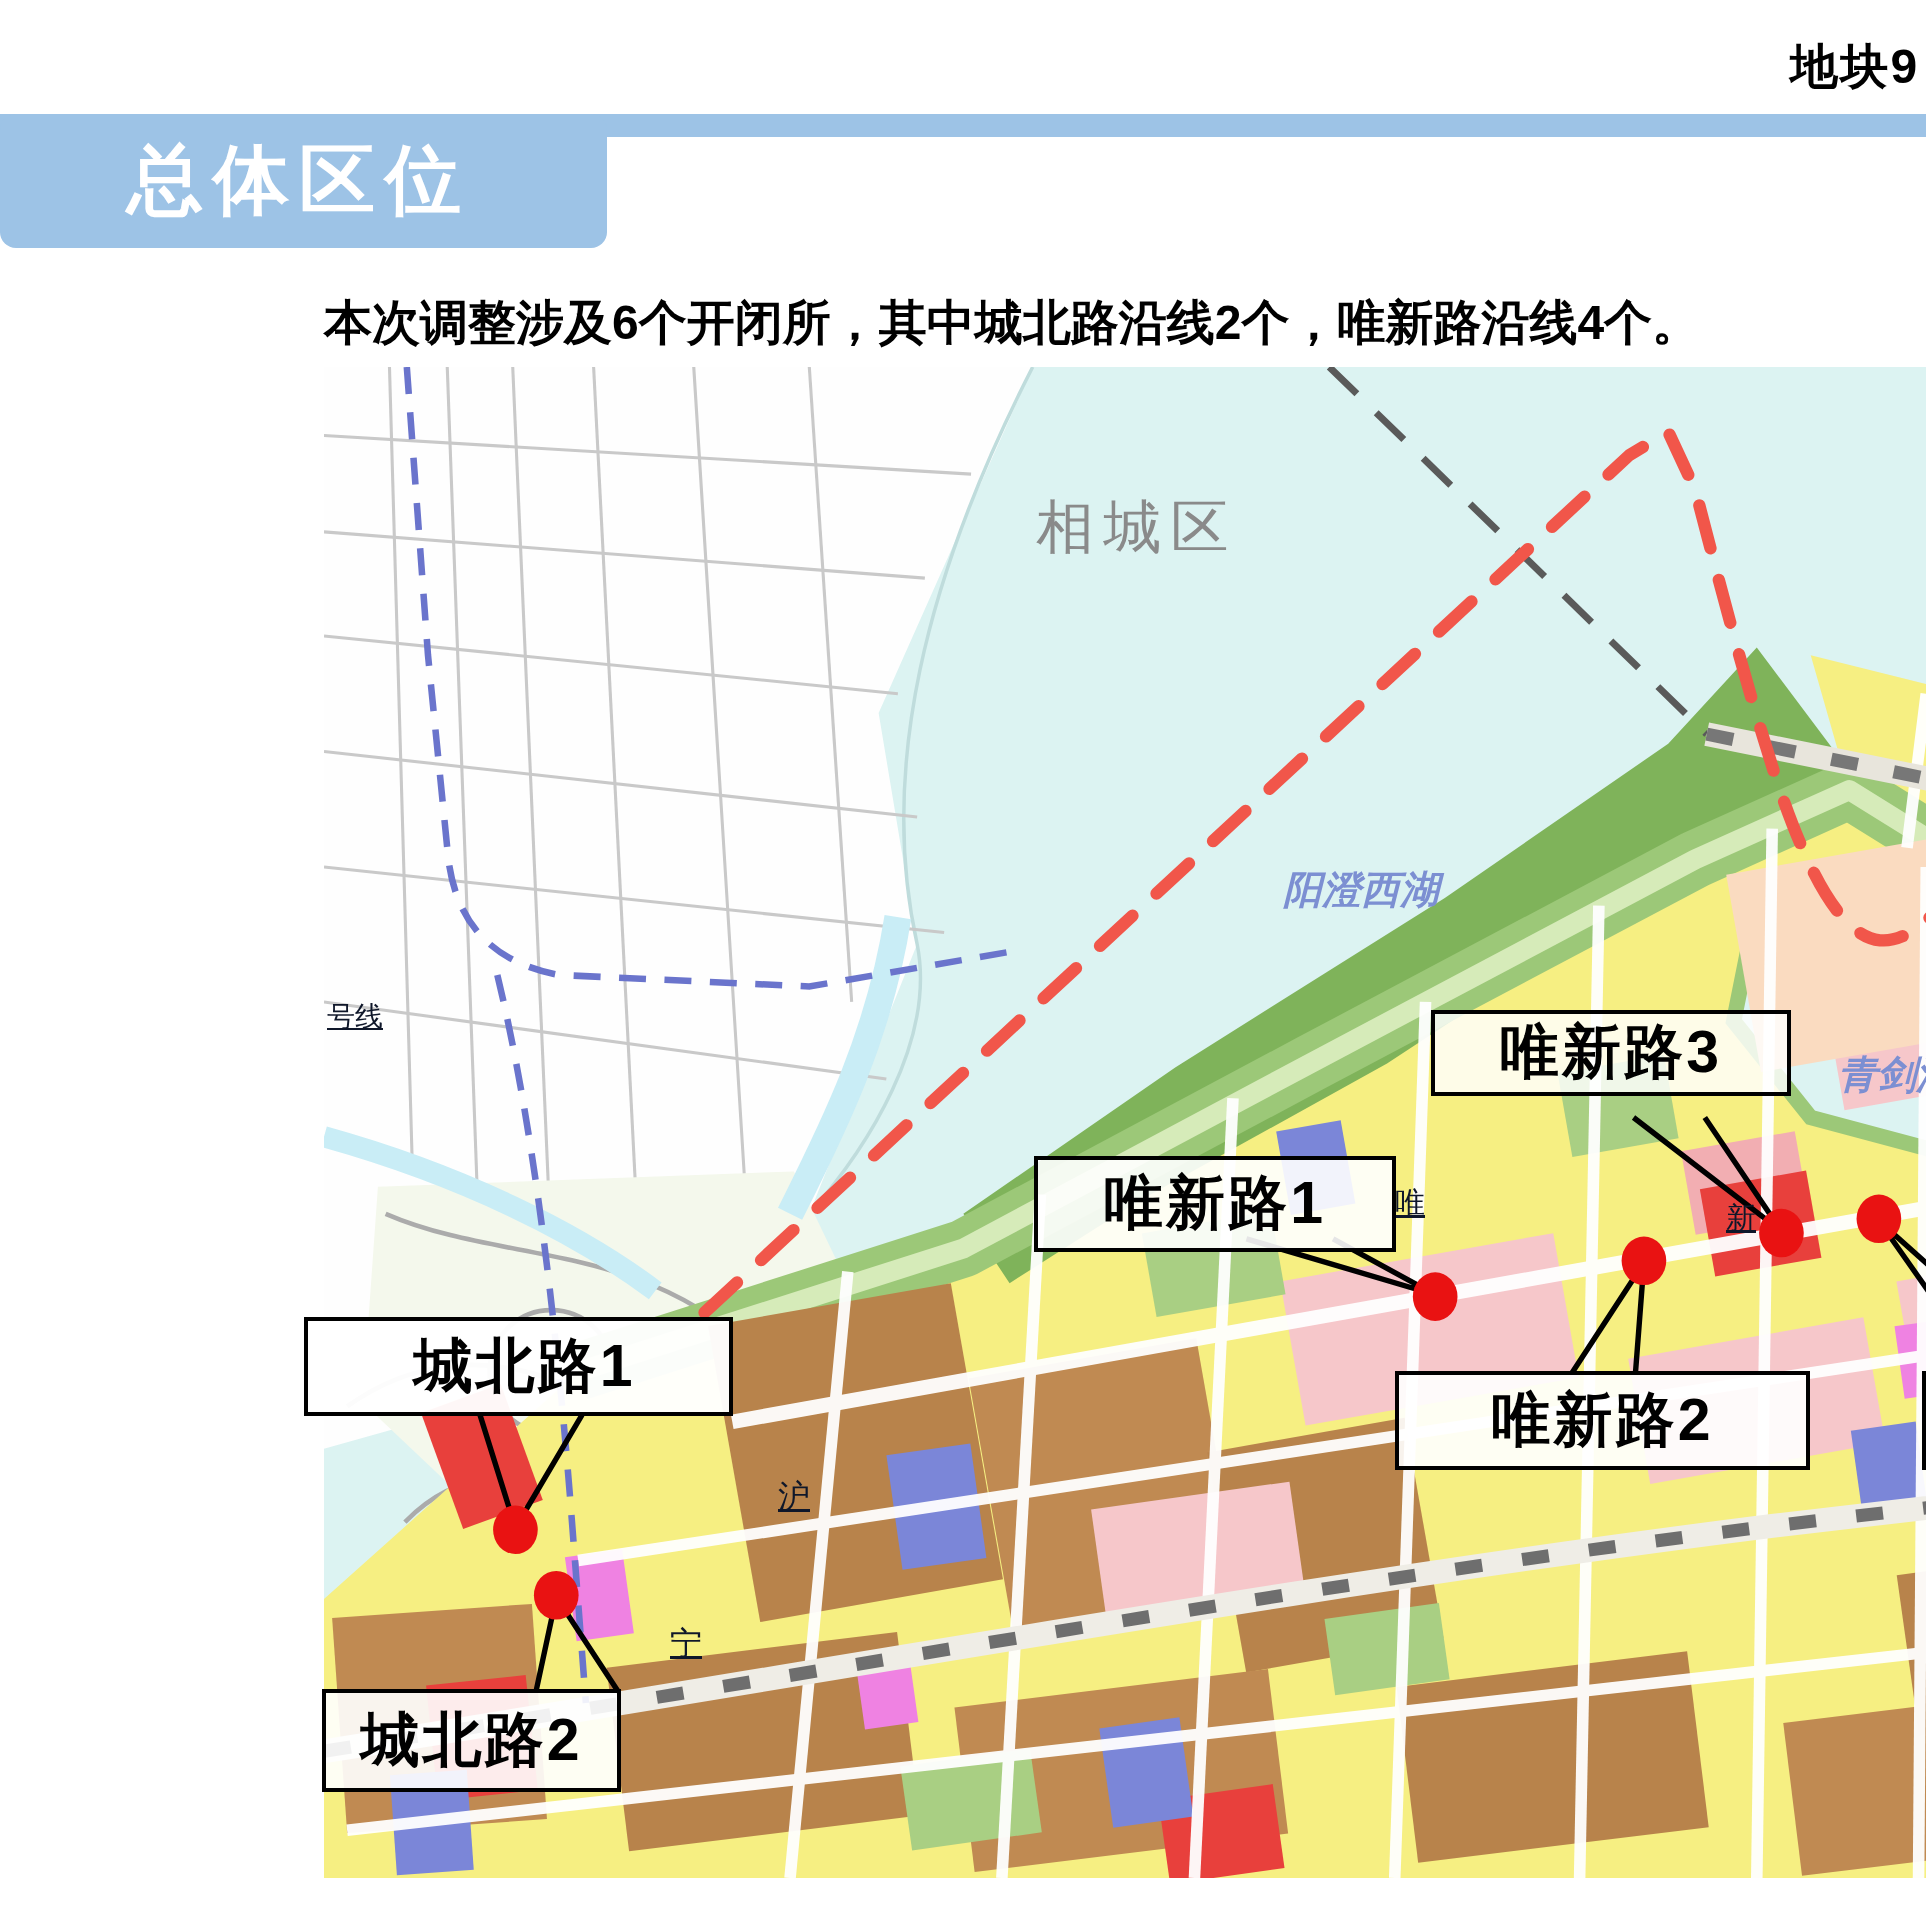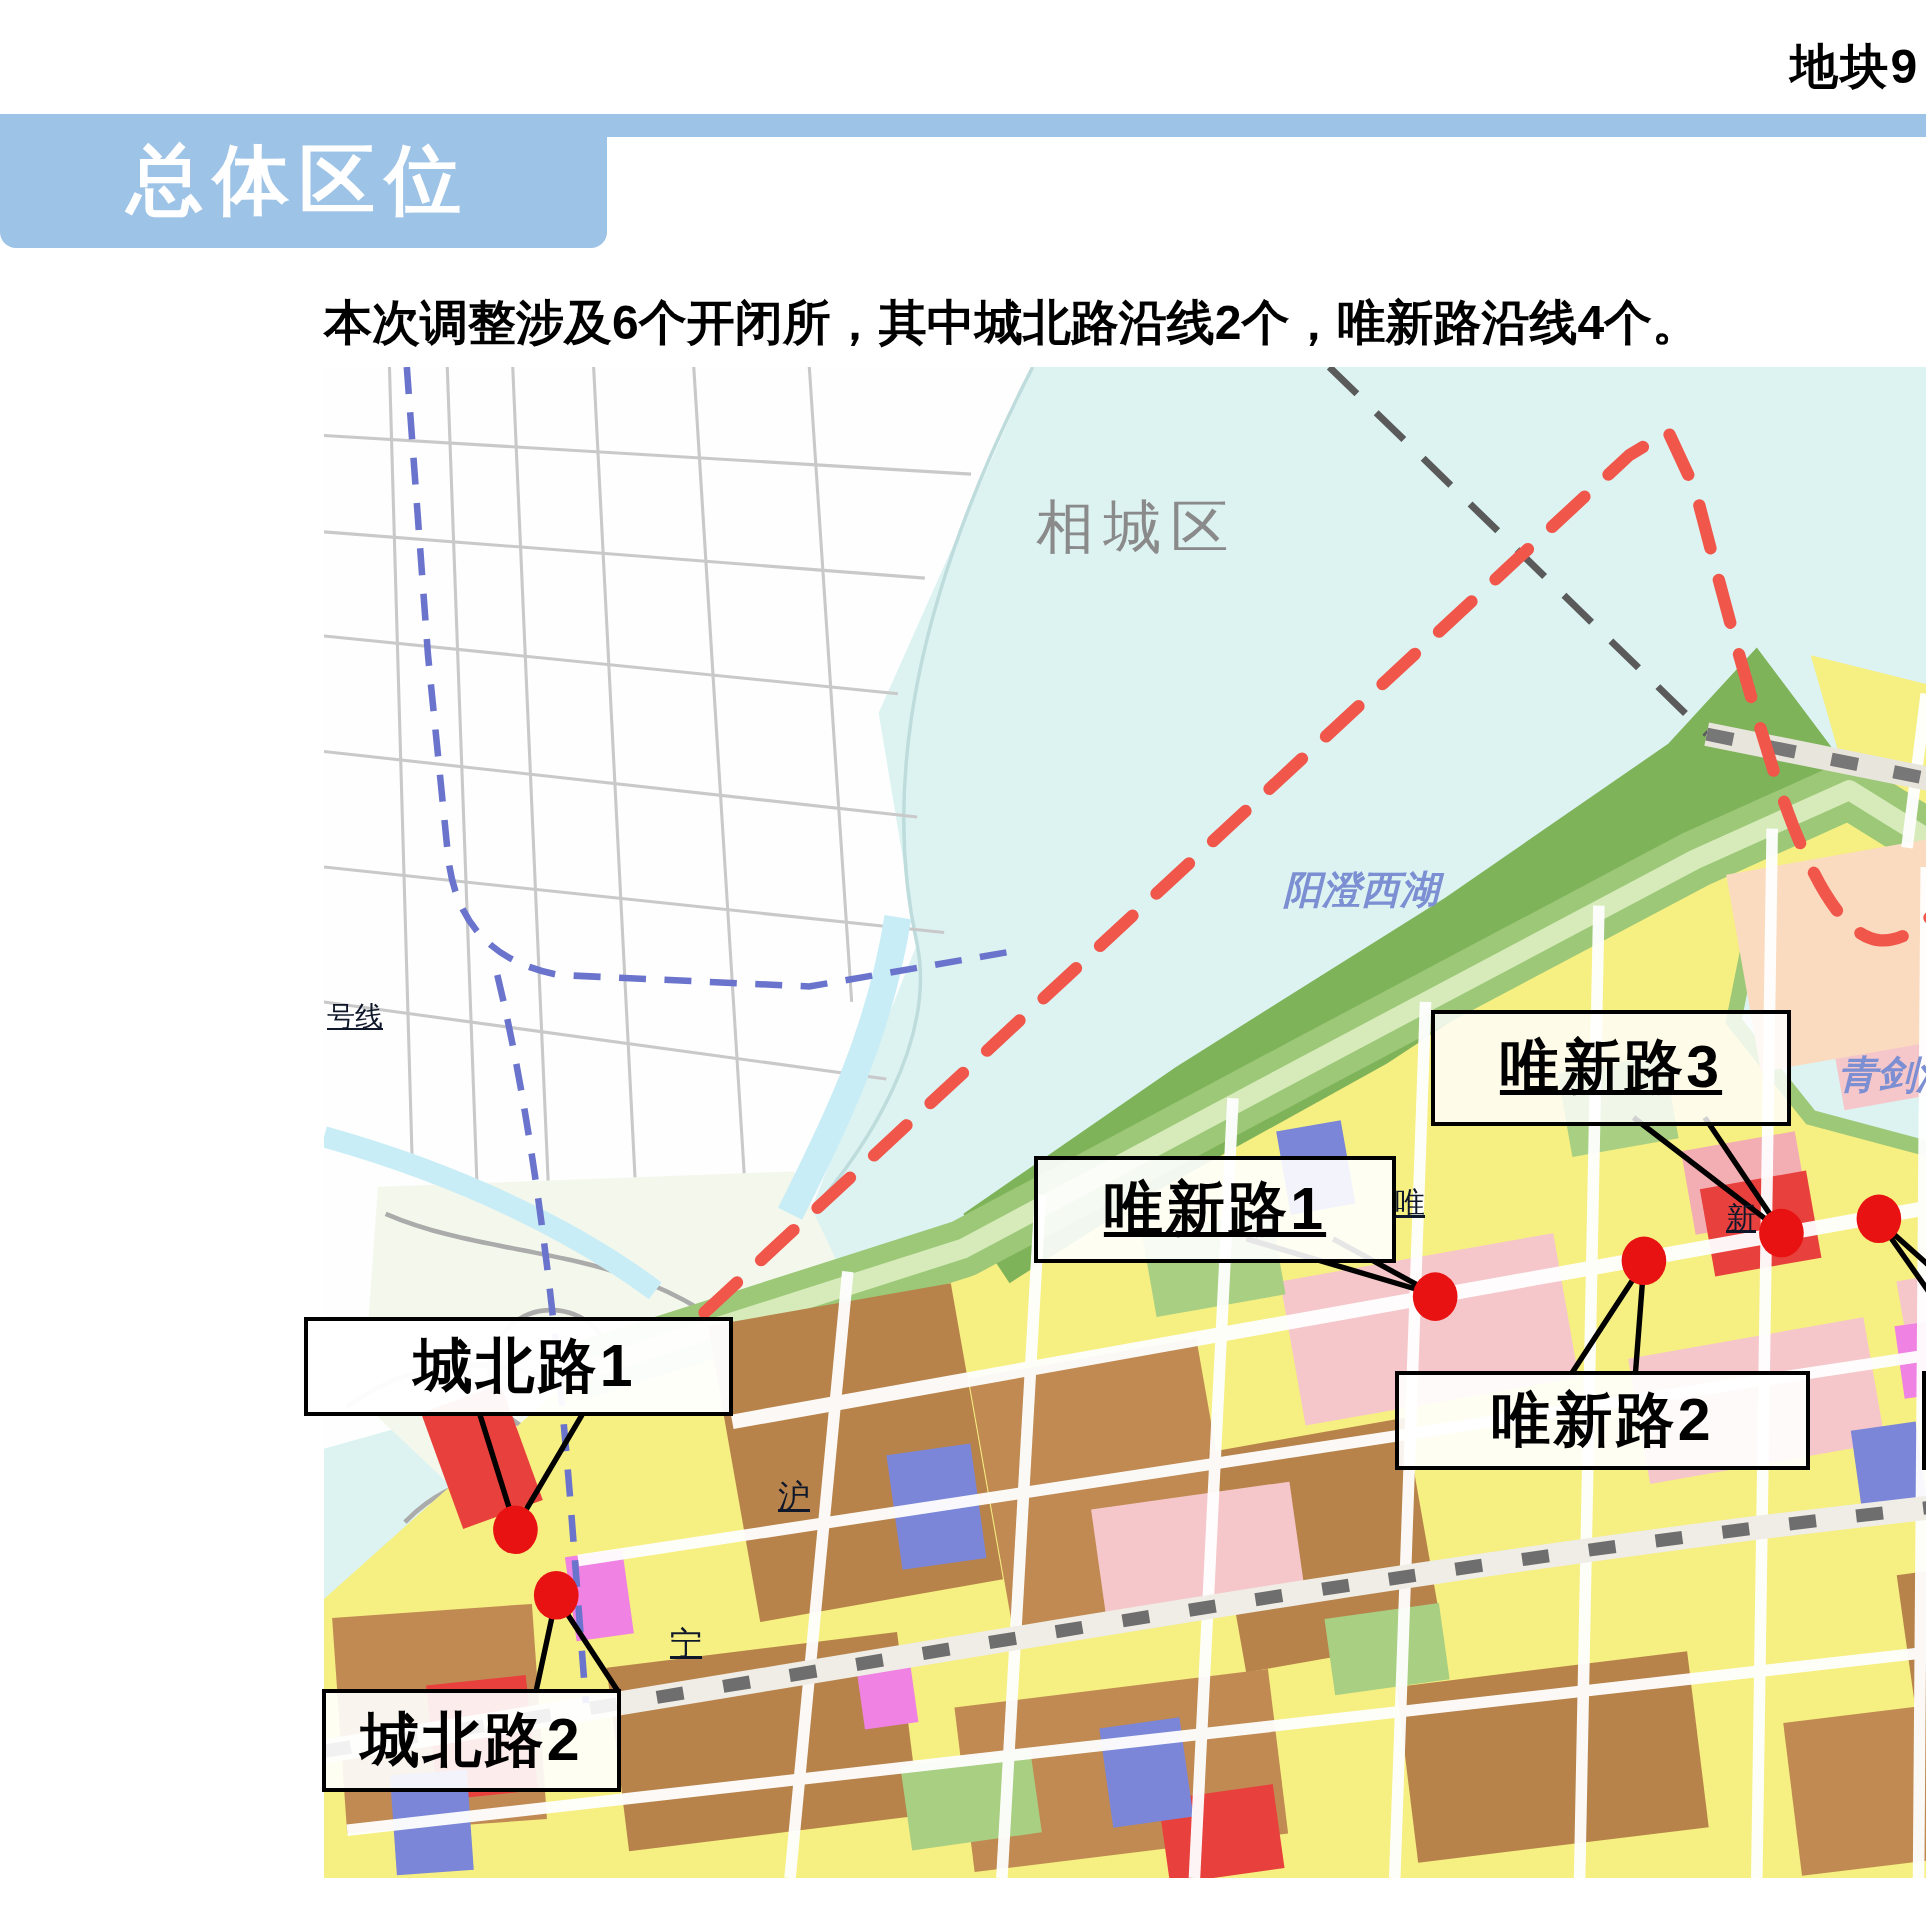--- a/index.html
+++ b/index.html
@@ -211,27 +211,27 @@
 
   <div class="maplabel frag abs" style="left:1395px;top:1183px;font-size:30px;">唯</div>
   <div class="maplabel frag abs" style="left:1726px;top:1198px;font-size:30px;">新</div>
 
   <div class="callout" style="left:304px;top:1317px;width:429px;height:99px;background:rgba(255,255,255,0.96);padding-left:12px;">
     <span>城北路1</span>
   </div>
   <div class="callout" style="left:322px;top:1689px;width:299px;height:103px;background:rgba(255,255,255,0.9);">
     <span>城北路2</span>
   </div>
-  <div class="callout" style="left:1034px;top:1156px;width:362px;height:107px;text-decoration:underline;">
+  <div class="callout" style="left:1034px;top:1156px;width:362px;height:96px;">
     <span>唯新路1</span>
   </div>
   <div class="callout" style="left:1395px;top:1371px;width:415px;height:99px;">
     <span>唯新路2</span>
   </div>
-  <div class="callout" style="left:1431px;top:1010px;width:360px;height:116px;background:rgba(255,255,255,0.82);text-decoration:underline;">
+  <div class="callout" style="left:1431px;top:1010px;width:360px;height:86px;background:rgba(255,255,255,0.82);">
     <span>唯新路3</span>
   </div>
   <div class="callout" style="left:1922px;top:1371px;width:324px;height:99px;">
     
   </div>
 
 </div>
 
 
 </body></html>

